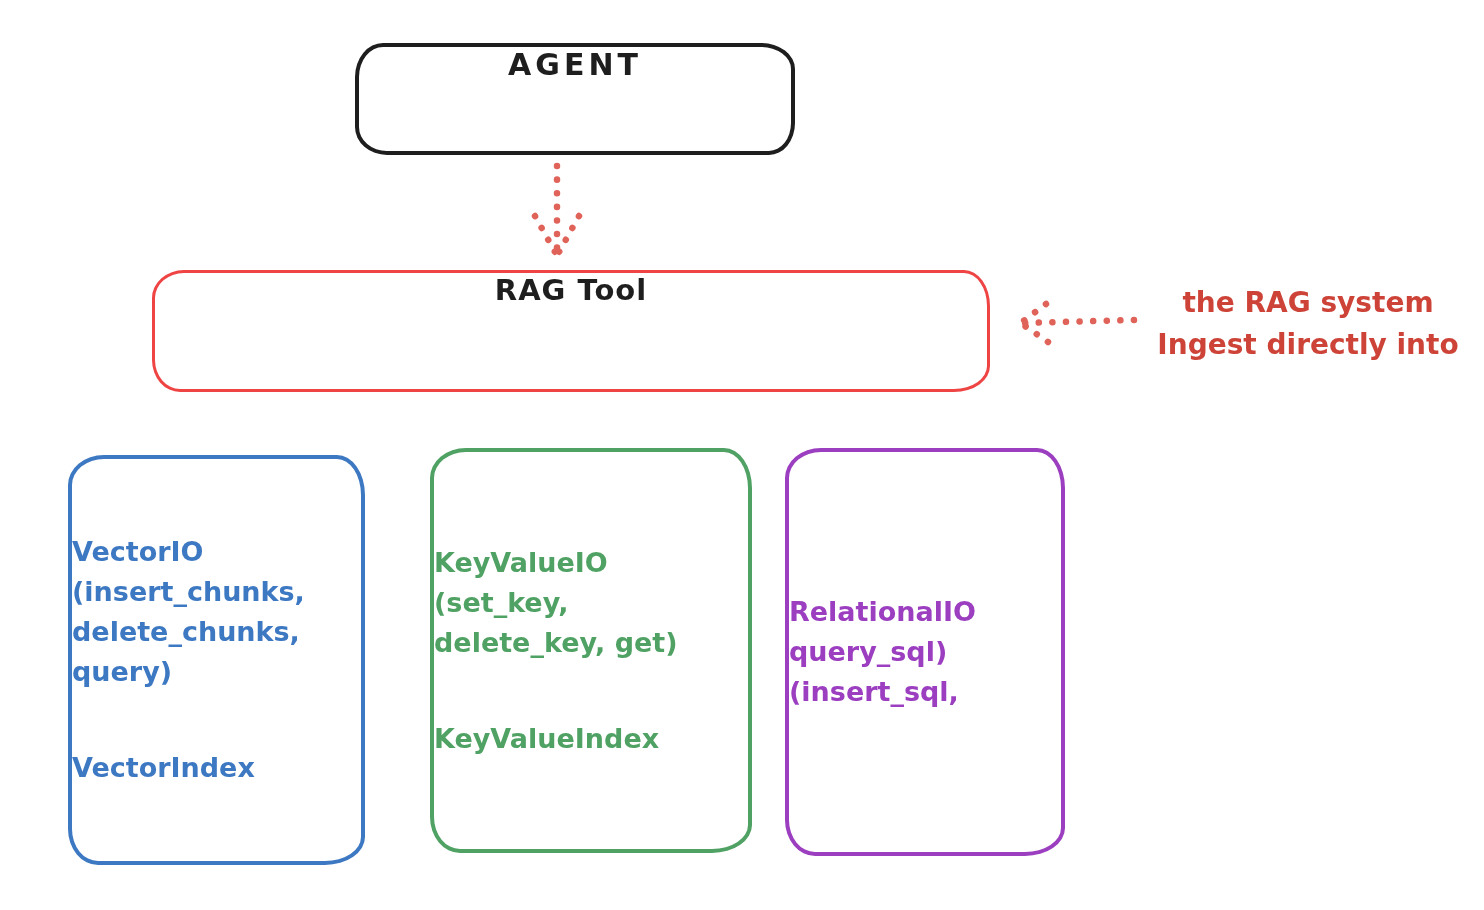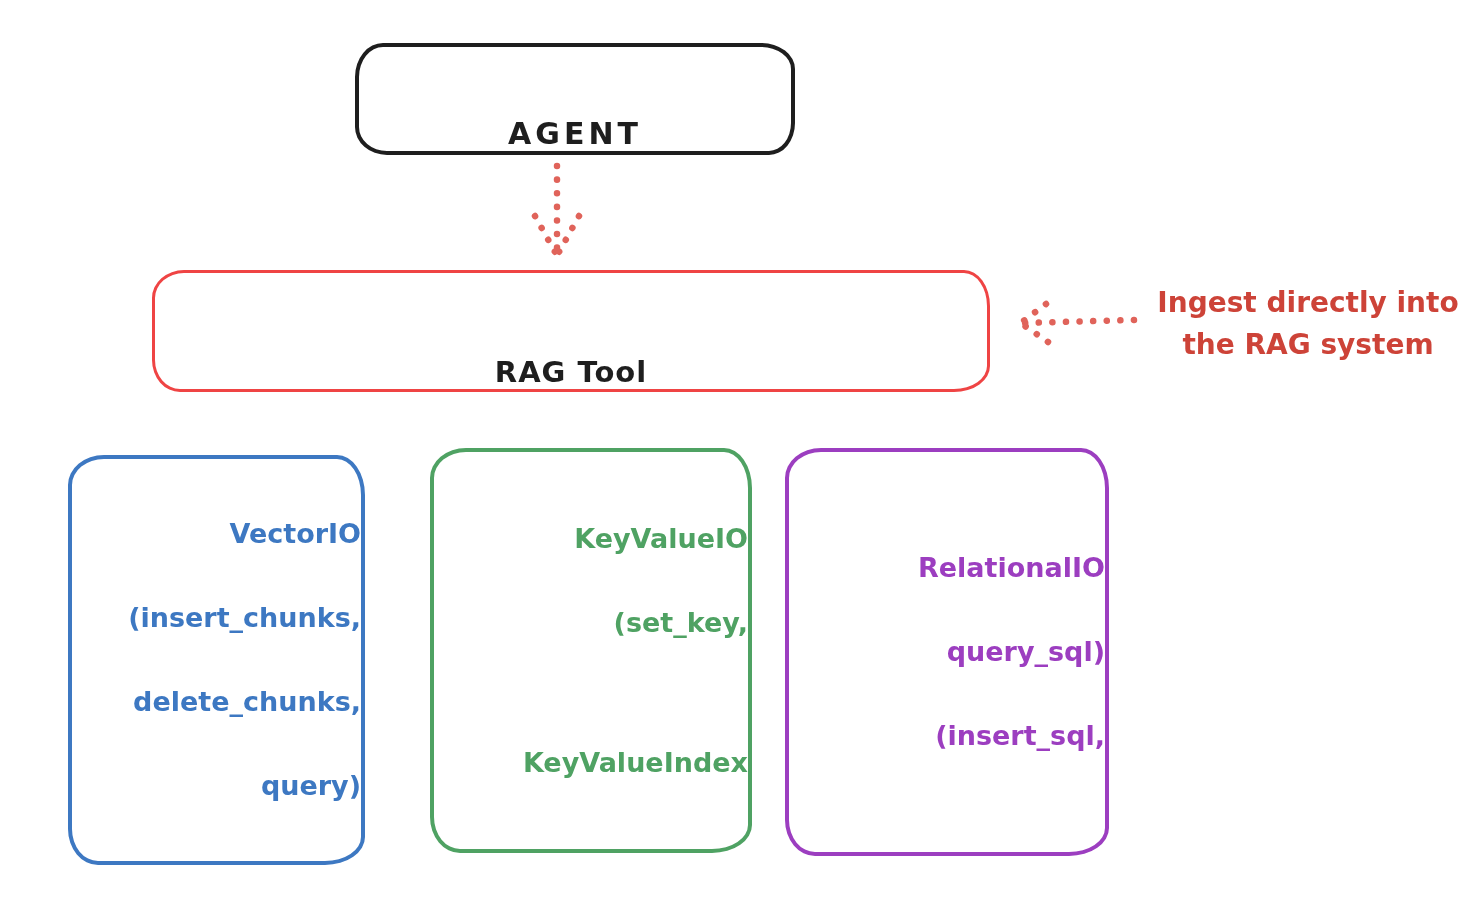--- a/index.html
+++ b/index.html
@@ -9,21 +9,21 @@
     height: 910px;
     background: #ffffff;
     font-family: "DejaVu Sans", sans-serif;
     overflow: hidden;
   }
   .box {
     position: absolute;
     box-sizing: border-box;
     background: #ffffff;
     display: flex;
-    align-items: flex-end;
+    align-items: flex-start;
     justify-content: center;
     text-align: center;
   }
   
   .agent-box {
     left: 355px; top: 43px; width: 440px; height: 112px;
     border: 4px solid #1e1e1e;
     border-radius: 28px 34px 26px 32px / 34px 26px 32px 28px;
     color: #1e1e1e;
     font-size: 30px;
@@ -42,26 +42,25 @@
   }
   
   .backend-box {
     flex-direction: column;
     border-width: 4px;
     border-style: solid;
     border-radius: 36px 28px 40px 30px / 30px 40px 28px 36px;
     font-size: 27px;
     font-weight: 600;
     line-height: 40px;
-    gap: 44px;
   }
   .backend-box .index-label { margin-top: 56px; }
   .vector-box     { left: 68px;  top: 455px; width: 297px; height: 410px; border-color: #3d78c2; color: #3d78c2; }
   .keyvalue-box   { left: 430px; top: 448px; width: 322px; height: 405px; border-color: #4fa263; color: #4fa263; }
-  .relational-box { left: 785px; top: 448px; width: 324px; height: 408px; border-color: #9c3ec0; color: #9c3ec0; }
+  .relational-box { left: 785px; top: 448px; width: 280px; height: 408px; border-color: #9c3ec0; color: #9c3ec0; }
   
   .annotation {
     position: absolute;
     left: 1140px; top: 282px; width: 336px;
     color: #cd4338;
     font-size: 28px;
     font-weight: 600;
     line-height: 42px;
     text-align: center;
   }
@@ -92,34 +91,36 @@
 
   <svg class="arrow-svg arrow-left-svg" width="135" height="54" viewBox="0 0 135 54">
     <g fill="none" stroke-linecap="round" stroke-width="6.5" stroke-dasharray="0.1 13.5">
       <path d="M126,24 L16,27" stroke="#e0635a"></path>
       <path d="M38,8 L14,26" stroke="#e0635a"></path>
       <path d="M40,46 L14,28" stroke="#e0635a"></path>
     </g>
   </svg>
 
   <div class="annotation">
+    <div>the RAG system</div>
     <div>Ingest directly into</div>
-    <div>the RAG system</div>
   </div>
 
   <div class="box backend-box vector-box">
     <div>VectorIO</div>
     <div>(insert_chunks,</div>
     <div>delete_chunks,</div>
     <div>query)</div>
+    <div class="index-label">VectorIndex</div>
   </div>
 
   <div class="box backend-box keyvalue-box">
     <div>KeyValueIO</div>
     <div>(set_key,</div>
+    <div>delete_key, get)</div>
     <div class="index-label">KeyValueIndex</div>
   </div>
 
   <div class="box backend-box relational-box">
     <div>RelationalIO</div>
     <div>query_sql)</div>
     <div>(insert_sql,</div>
   </div>
 
 </div>

